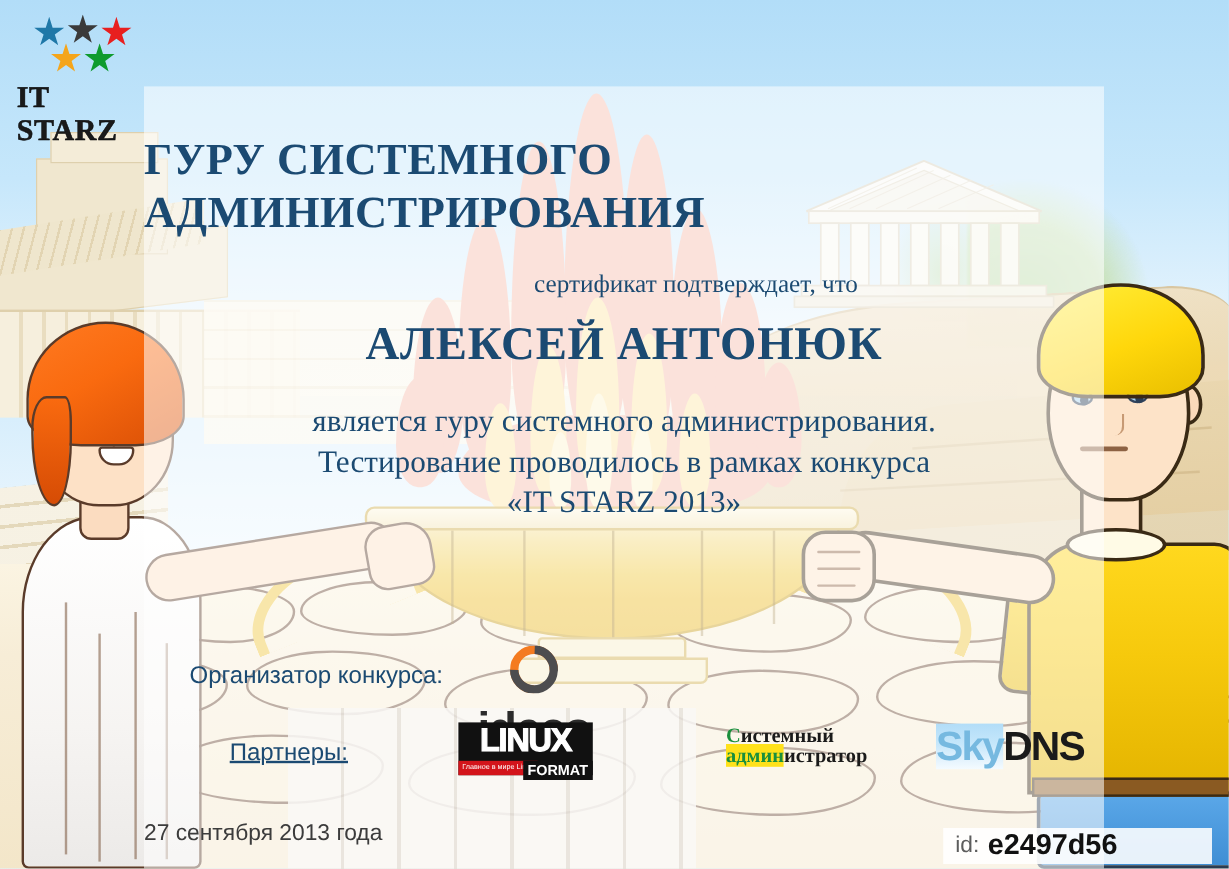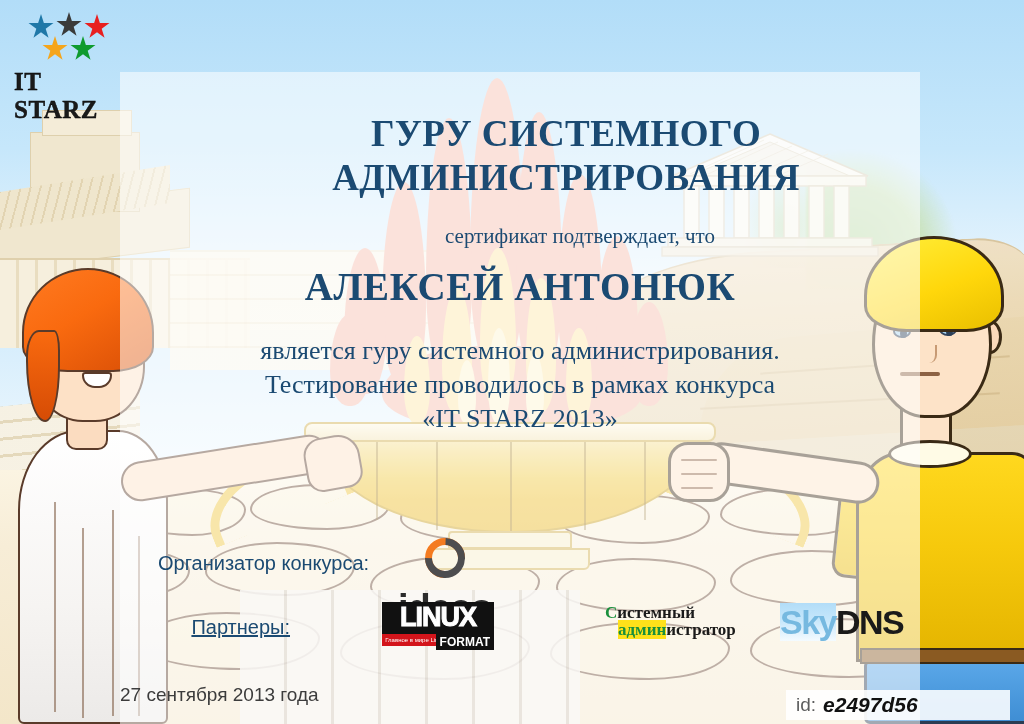--- a/index.html
+++ b/index.html
@@ -170,21 +170,21 @@
   }
   .logo-text {
     font-family:"Liberation Serif", serif; font-weight:bold;
     font-size:25px; letter-spacing:.5px; color:#1a1a1a;
     -webkit-text-stroke:.4px #000; margin-top:4px;
   }
 
   
   .content { position:absolute; left:120px; top:72px; width:800px; height:652px; }
   .ctitle {
-    position:absolute; left:0; width:892px; text-align:center;
+    position:absolute; left:0; width:892px; text-align:left;
     font-family:"Liberation Serif", serif; font-weight:bold;
     color:#1b4a72; font-size:37px; line-height:44px; letter-spacing:.4px;
   }
   .ctitle.l1 { top:40px; }
   .ctitle.l2 { top:84px; }
   .subtext {
     position:absolute; left:0; top:152px; width:920px; text-align:center;
     font-family:"Liberation Serif", serif; color:#1b4a72; font-size:21px;
   }
   .cname {
@@ -237,21 +237,21 @@
       padding:1px 4px; letter-spacing:0px; }
 
   .bash { position:absolute; left:382px; top:2px; width:130px; }
   .bash-main { font-family:"Liberation Serif", serif; font-size:31px; color:#1a1a1a; line-height:32px; }
   .bash-sub { font-family:"Liberation Serif", serif; font-size:9px; color:#6a6a6a;
       letter-spacing:1.6px; text-align:center; margin-top:-2px; }
 
   .sysadm { position:absolute; left:485px; top:4px; width:160px;
       font-family:Liberation Serif, serif; font-weight:bold; line-height:17px; }
   .sysadm .r1 { font-size:17px; }
-  .sysadm .r2 { font-size:17px; margin-left:13px; }
+  .sysadm .r2 { font-size:17px; }
   .g { color:#1a8f3c; }
   .k { color:#1a1a1a; }
   .hl { color:#1a8f3c; background:#ffe11a; }
 
   .skydns { position:absolute; left:660px; top:4px;
       font-family:"Liberation Sans", sans-serif; font-weight:bold; font-size:34px;
       letter-spacing:-1.5px; line-height:36px; }
   .skydns .sky { color:#76b9e0; }
   .skydns .dns { color:#1a1a1a; }
 
@@ -265,21 +265,21 @@
   .cols { position:absolute; left:240px; top:590px; width:340px; height:134px;
      background:repeating-linear-gradient(90deg,#f3f0ea 0 44px,#c9bfb0 44px 47px);
      opacity:.85; }
 
   
   .idstrip {
     position:absolute; left:786px; top:690px; width:224px; height:30px;
     background:rgba(255,255,255,0.88); display:flex; align-items:center; padding-left:10px; gap:7px;
   }
   .id-label { font-family:"Liberation Sans", sans-serif; font-size:19px; color:#5d5d5d; }
-  .id-value { font-family:"Liberation Sans", sans-serif; font-size:21px; font-weight:bold; color:#111;font-style:italic; }
+  .id-value { font-family:"Liberation Sans", sans-serif; font-size:24px; font-weight:bold; color:#111; }
 </style>
 </head>
 <body>
 
 <div id="cert">
 
   <div class="layer sky"></div>
   <div class="layer trees"></div>
   <div class="layer trees2"></div>
 

